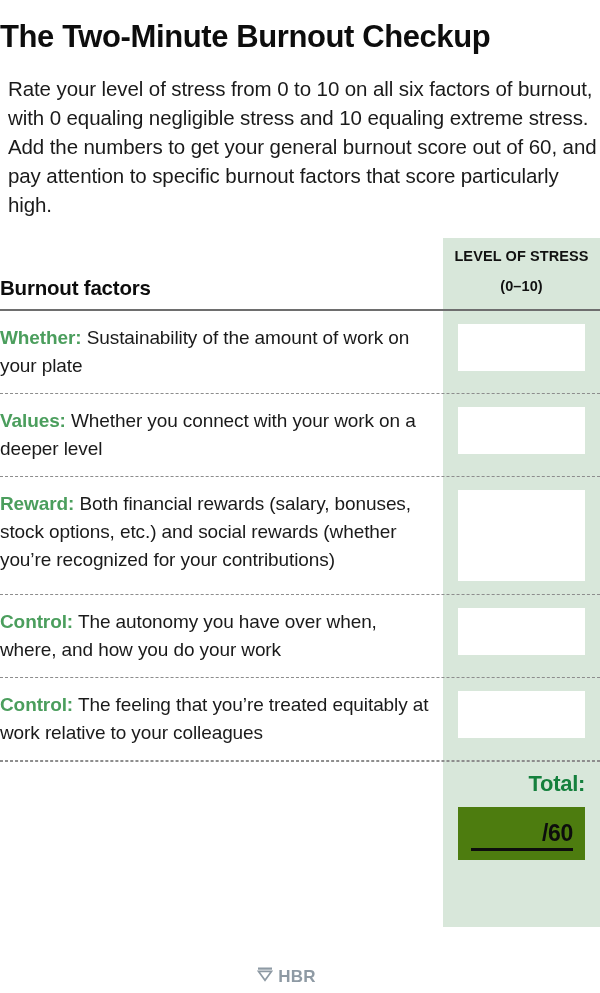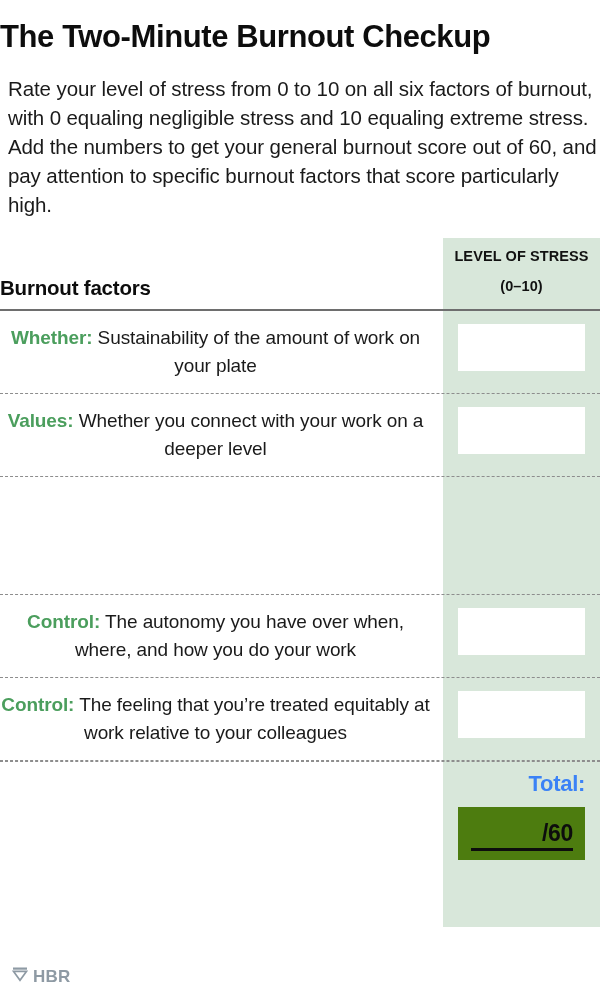--- a/index.html
+++ b/index.html
@@ -118,21 +118,20 @@
     position: relative;
     height: 2px;
     width: 600px;
     background: #6e6e6e;
   }
 
   .cell-label {
     width: 443px;
     box-sizing: border-box;
     padding-right: 12px;
-    text-align: center;
   }
   .cell-score {
     width: 157px;
     box-sizing: border-box;
     position: relative;
     gap: 12px;
   }
 
   
   .row-factor {
@@ -166,21 +165,21 @@
   }
 
   
   .row-total {
     padding-top: 9px;
     padding-bottom: 16px;
   }
   .total-label {
     font-size: 22px;
     font-weight: bold;
-    color: #3b82f6;
+    color: #15803d;
     text-align: right;
     padding-right: 15px;
     letter-spacing: -0.3px;
   }
   .total-box {
     background: #4d7c0f;
     width: 127px;
     height: 53px;
     margin: 10px auto 0 auto;
     position: relative;
@@ -202,27 +201,27 @@
   }
   .total-rule {
     height: 3px;
     background: #0d0d0d;
     margin-top: 2px;
   }
 
   
   .footer {
     position: absolute;
-    left: 12px;
+    left: 4px;
     top: 960px;
     width: 569px;
     height: 33px;
     display: flex;
     align-items: center;
-    justify-content: flex-start;
+    justify-content: center;
     padding-right: 4px;
     box-sizing: border-box;
   }
   .logo {
     display: flex;
     align-items: center;
     gap: 5px;
     color: #8e9aa4;
   }
   .logo-mark { display: block; }
@@ -274,20 +273,23 @@
         <div class="cell-label">
           <div class="factor-text"><span class="factor-name">Values:</span><span> Whether you connect with your work on a deeper level</span></div>
         </div>
         <div class="cell-score">
           <div class="score-box h2"></div>
         </div>
       </div>
       <div class="dashed"></div>
 
       <div class="row row-factor">
+        <div class="cell-label">
+          <div class="factor-text"><span class="factor-name">Reward:</span><span> Both financial rewards (salary, bonuses, stock options, etc.) and social rewards (whether you’re recognized for your contributions)</span></div>
+        </div>
         <div class="cell-score">
           <div class="score-box h3"></div>
         </div>
       </div>
       <div class="dashed"></div>
 
       <div class="row row-factor">
         <div class="cell-label">
           <div class="factor-text"><span class="factor-name">Control:</span><span> The autonomy you have over when, where, and how you do your work</span></div>
         </div>

